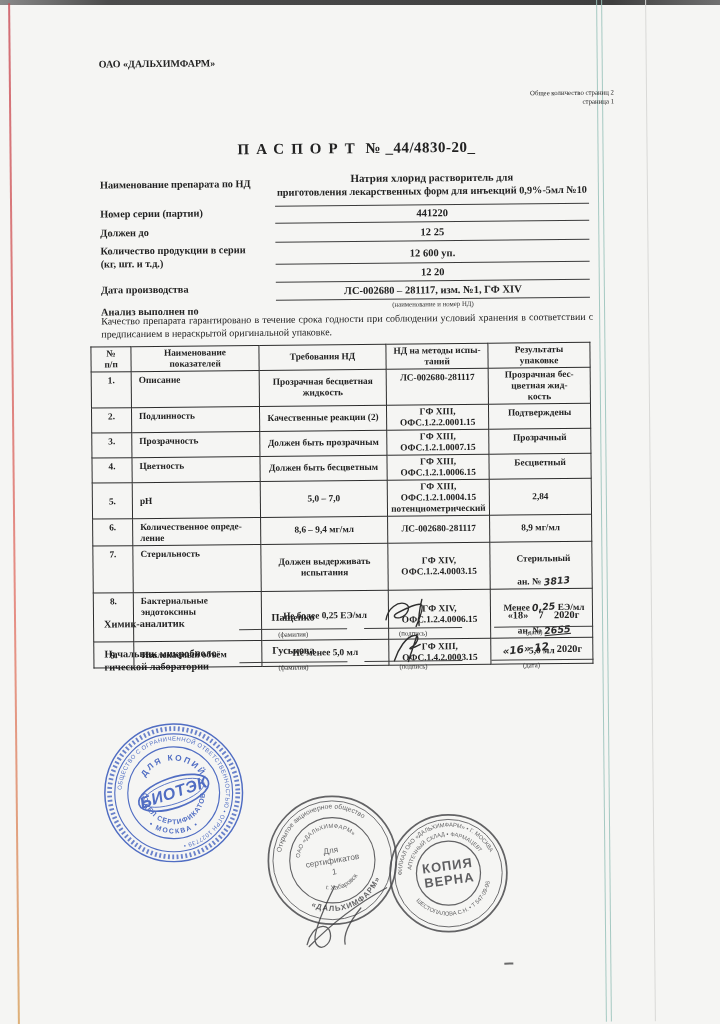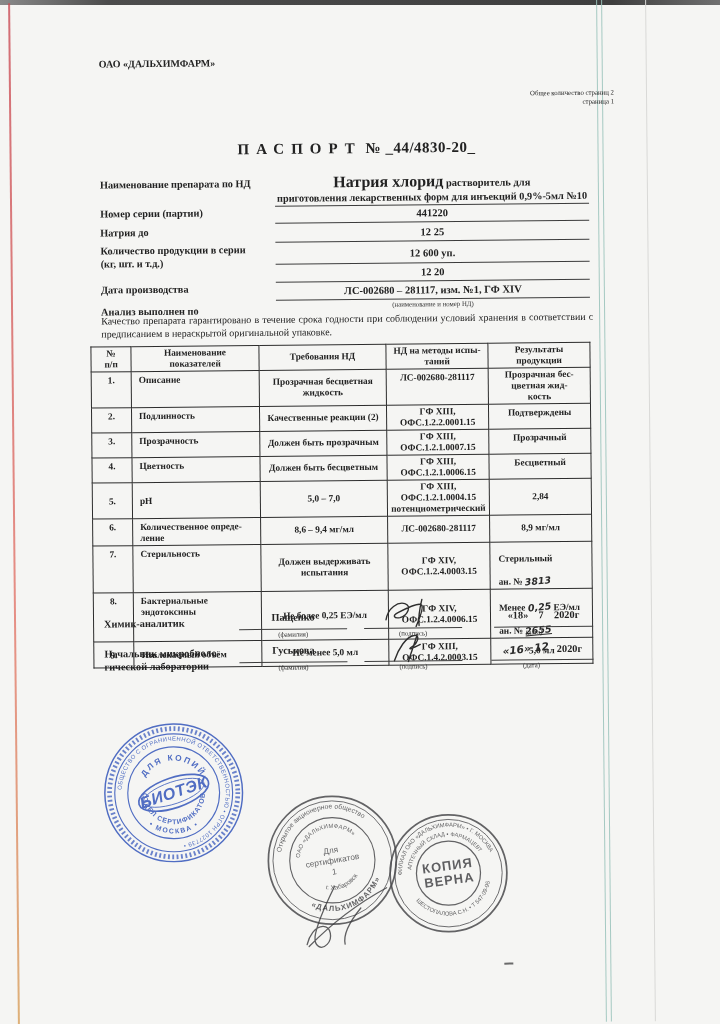--- a/index.html
+++ b/index.html
@@ -21,21 +21,21 @@
   .small{font-size:6.8px;line-height:1.35;text-align:right;}
   .title{position:absolute;left:0;width:100%;text-align:center;font-weight:bold;font-size:15px;}
   .title .w{letter-spacing:7px;}
   .para{position:absolute;left:103px;width:492px;font-size:10px;line-height:1.3;text-align:justify;}
   table.spec{position:absolute;left:92px;top:344px;width:499px;border-collapse:collapse;
              table-layout:fixed;font-size:9.3px;font-weight:bold;}
   table.spec td,table.spec th{border:1.3px solid #2d2d2d;padding:1px 3px;vertical-align:middle;
              text-align:center;line-height:1.18;white-space:pre-line;font-weight:bold;}
   table.spec td.nm{text-align:left;padding-left:7px;vertical-align:top;padding-top:3px;}
   table.spec td.no{vertical-align:top;padding-top:3px;}
-  table.spec td.rl{text-align:left;padding-left:8px;}
+  table.spec td.rl{text-align:center;padding-left:8px;}
   .hand{font-family:"DejaVu Sans",sans-serif;font-style:italic;font-size:9.5px;color:#2b2b2b;
         display:inline-block;transform:rotate(-5deg);}
   .hand2{font-family:"DejaVu Sans",sans-serif;font-style:italic;font-size:10.5px;color:#2b2b2b;
         display:inline-block;transform:rotate(-6deg);}
   .sig-ul{position:absolute;border-bottom:1.2px solid #3c3c3c;text-align:center;font-weight:bold;font-size:10.3px;}
   .stamp{position:absolute;}
   svg text{font-family:"Liberation Sans",sans-serif;}
 </style>
 </head>
 <body>
@@ -56,29 +56,29 @@
     </div>
 
     <div class="title" style="top:140px;">
       <span class="w">ПАСПОРТ</span>
       <span style="letter-spacing:0.5px;">№ _44/4830-20_</span>
     </div>
 
     <div class="lbl" style="left:103px;top:177px;width:175px;">Наименование препарата по НД</div>
     <div class="valbox" style="top:172px;height:33px;">
       <div>
-        <span style="font-size:16px;">Натрия хлорид</span><span> растворитель для</span>
+        <span style="font-size:11px;">Натрия хлорид</span><span> растворитель для</span>
       </div>
       <div style="font-size:10.3px;">приготовления лекарственных форм для инъекций 0,9%-5мл №10</div>
     </div>
 
     <div class="lbl" style="left:103px;top:206px;">Номер серии (партии)</div>
     <div class="valbox" style="top:207px;height:15px;">441220</div>
 
-    <div class="lbl" style="left:103px;top:225px;">Натрия до</div>
+    <div class="lbl" style="left:103px;top:225px;">Должен до</div>
     <div class="valbox" style="top:226px;height:15px;">12 25</div>
 
     <div class="lbl" style="left:103px;top:243px;width:180px;">Количество  продукции  в  серии
 (кг, шт. и т.д.)</div>
     <div class="valbox" style="top:247px;height:16px;">12 600 уп.</div>
 
     <div class="lbl" style="left:103px;top:282px;">Дата производства</div>
     <div class="valbox" style="top:266px;height:15px;">12 20</div>
 
     <div class="lbl" style="left:103px;top:284px;margin-top:20px;">Анализ выполнен по</div>
@@ -98,21 +98,21 @@
       <tbody>
           <tr style="height:24px">
         <th>№
 п/п</th>
         <th>Наименование
 показателей</th>
         <th>Требования НД</th>
         <th>НД на методы испы-
 таний</th>
         <th>Результаты
-продукции</th>
+упаковке</th>
       </tr>
       <tr style="height:31px">
         <td class="no">1.</td>
         <td class="nm">Описание</td>
         <td>Прозрачная бесцветная
 жидкость</td>
         <td style="vertical-align:top;padding-top:3px;">ЛС-002680-281117</td>
         <td>Прозрачная бес-
 цветная  жид-
 кость</td>

